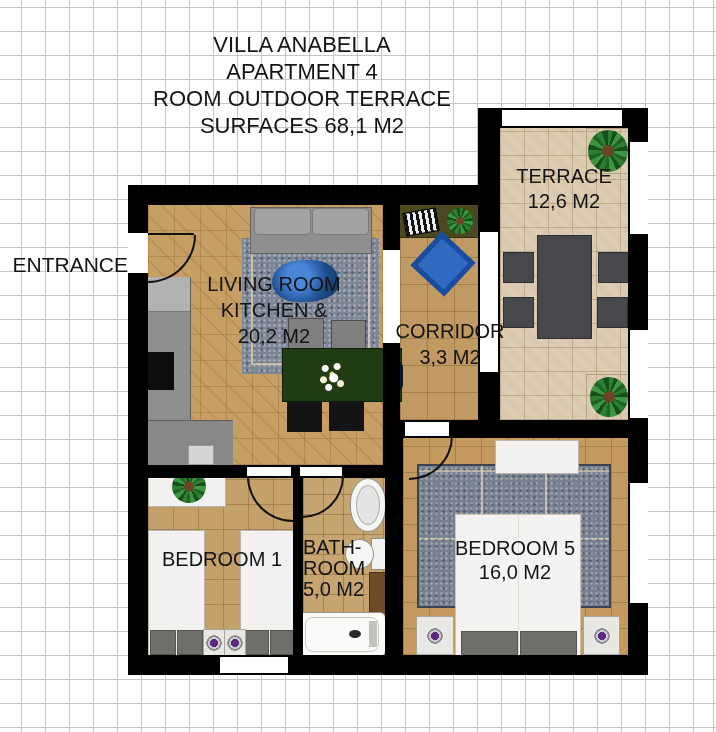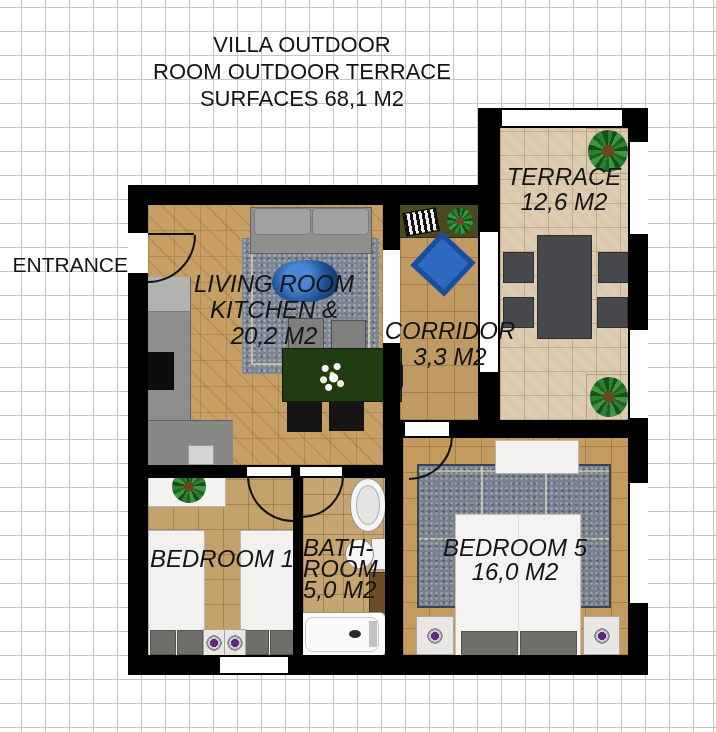--- a/index.html
+++ b/index.html
@@ -82,21 +82,21 @@
   .nightstand{position:absolute;z-index:12;background:#e9e7e3;border:1px solid #a9a69f;}
   .nightstand::after{content:"";position:absolute;left:50%;top:50%;width:16px;height:16px;margin:-8px 0 0 -8px;
     border-radius:50%;
     background:radial-gradient(circle,#5c2b80 0 34%,#cfc8d8 35% 52%,#8b8b8b 53% 68%,transparent 69%);}
   .pillow{position:absolute;background:#6f6e6a;border:1px solid #55544f;z-index:12;}
 
   
   .label{position:absolute;z-index:50;color:#141414;text-align:center;}
   .title{left:128px;top:31px;width:348px;font-size:22px;line-height:27px;}
   .entrance{left:6px;top:253px;width:122px;text-align:right;font-size:21px;}
-  .room-label{font-size:24px;line-height:26px;font-style:italic;}
+  .room-label{font-size:20px;line-height:26px;}
   .lbl-kitchen{left:174px;top:271px;width:200px;}
   .lbl-corridor{left:383px;top:318px;width:134px;}
   .lbl-terrace{left:498px;top:164px;width:132px;line-height:25px;}
   .lbl-bed1{left:148px;top:546px;width:148px;}
   .lbl-bath{left:303px;top:537px;width:80px;text-align:left;line-height:21px;}
   .lbl-bed2{left:408px;top:536px;width:214px;line-height:24px;}
 </style>
 </head>
 <body>
 
@@ -223,21 +223,22 @@
   <div class="opening" style="left:300px;top:467px;width:42px;height:9px;"></div>
   <div class="opening" style="left:220px;top:657px;width:68px;height:16px;"></div>
 
   <div class="door-leaf" style="left:148px;top:233px;width:46px;height:2px;"></div>
   <div class="door-arc arc-br" style="left:148px;top:235px;width:46px;height:46px;"></div>
   <div class="door-arc arc-bl" style="left:247px;top:476px;width:44px;height:44px;"></div>
   <div class="door-arc arc-br" style="left:302px;top:476px;width:40px;height:40px;"></div>
   <div class="door-arc arc-br" style="left:409px;top:436px;width:42px;height:42px;"></div>
 
   <div class="label title">
-    <div>VILLA OUTDOOR</div>
+    <div>VILLA ANABELLA</div>
+    <div>APARTMENT 4</div>
     <div>ROOM OUTDOOR TERRACE</div>
     <div>SURFACES 68,1 M2</div>
   </div>
   <div class="label entrance">ENTRANCE</div>
 
   <div class="label room-label lbl-kitchen">
     <div>LIVING ROOM</div>
     <div>KITCHEN &amp;</div>
     <div>20,2 M2</div>
   </div>

